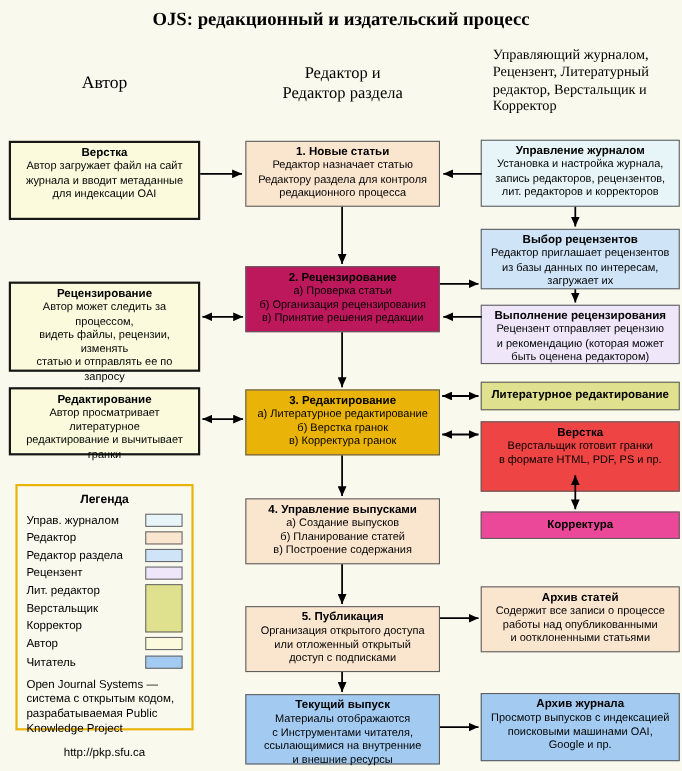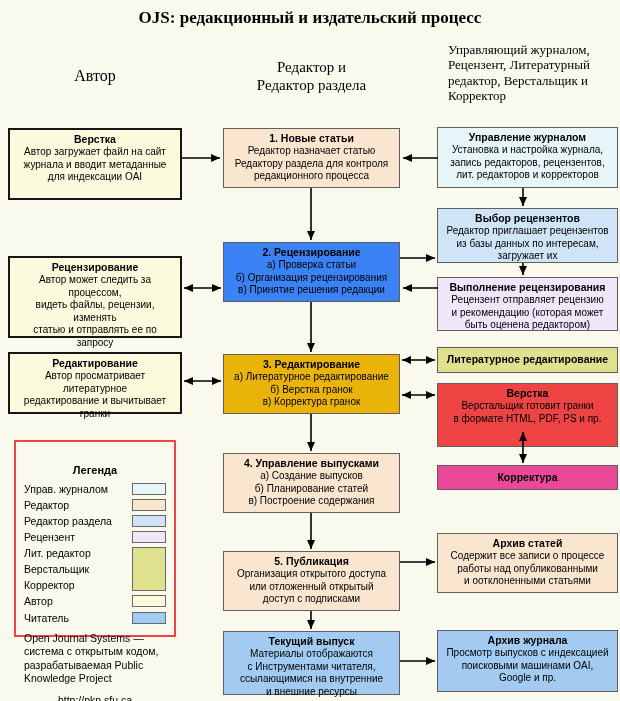--- a/index.html
+++ b/index.html
@@ -30,23 +30,23 @@
     border:1px solid #5f5f5f;
     padding:3px 5px 2px 5px;
     font-size:10px;line-height:1.25;
   }
   .box .bt{font-weight:bold;text-align:center;font-size:10.5px;}
   .box .bb{white-space:pre-line;text-align:center;}
   .box.thick{border:2px solid #161616;}
   .box.titleonly{display:flex;align-items:center;justify-content:center;padding:2px;}
   
   .legend{
-    position:absolute;left:14px;top:440px;width:162px;height:197px;
-    box-sizing:border-box;border:2px solid #ef4444;
-    padding:22px 8px;
+    position:absolute;left:14px;top:440px;width:162px;height:224px;
+    box-sizing:border-box;border:2px solid #eab308;
+    padding:6px 8px;
   }
   .legend .ltitle{font-weight:bold;text-align:center;font-size:11px;margin-bottom:7px;}
   .lgrid{
     display:grid;grid-template-columns:1fr 34px;
     row-gap:4px;column-gap:4px;align-items:center;
   }
   .lgrid .llabel{font-size:10.5px;line-height:1.15;}
   .lgrid .lsw{height:12px;border:1px solid #6a6a6a;box-sizing:border-box;}
   .lgrid .lsw.tall{grid-row:span 3;height:100%;align-self:stretch;}
   .lnote{margin-top:8px;font-size:10.5px;line-height:1.3;white-space:pre-line;}
@@ -88,21 +88,21 @@
 редактирование и вычитывает
 гранки</div>
   </div>
 
   <div class="box" style="left: 223px; top: 128px; width: 177px; height: 60px; background: rgb(250, 229, 207);">
     <div class="bt">1. Новые статьи</div>
     <div class="bb">Редактор назначает статью
 Редактору раздела для контроля
 редакционного процесса</div>
   </div>
-  <div class="box" style="left: 223px; top: 242px; width: 177px; height: 60px; background: #3b82f6;">
+  <div class="box" style="left: 223px; top: 242px; width: 177px; height: 60px; background: #be185d;">
     <div class="bt">2. Рецензирование</div>
     <div class="bb">а) Проверка статьи
 б) Организация рецензирования
 в) Принятие решения редакции</div>
   </div>
   <div class="box" style="left: 223px; top: 354px; width: 177px; height: 60px; background: #eab308;">
     <div class="bt">3. Редактирование</div>
     <div class="bb">а) Литературное редактирование
 б) Верстка гранок
 в) Корректура гранок</div>

